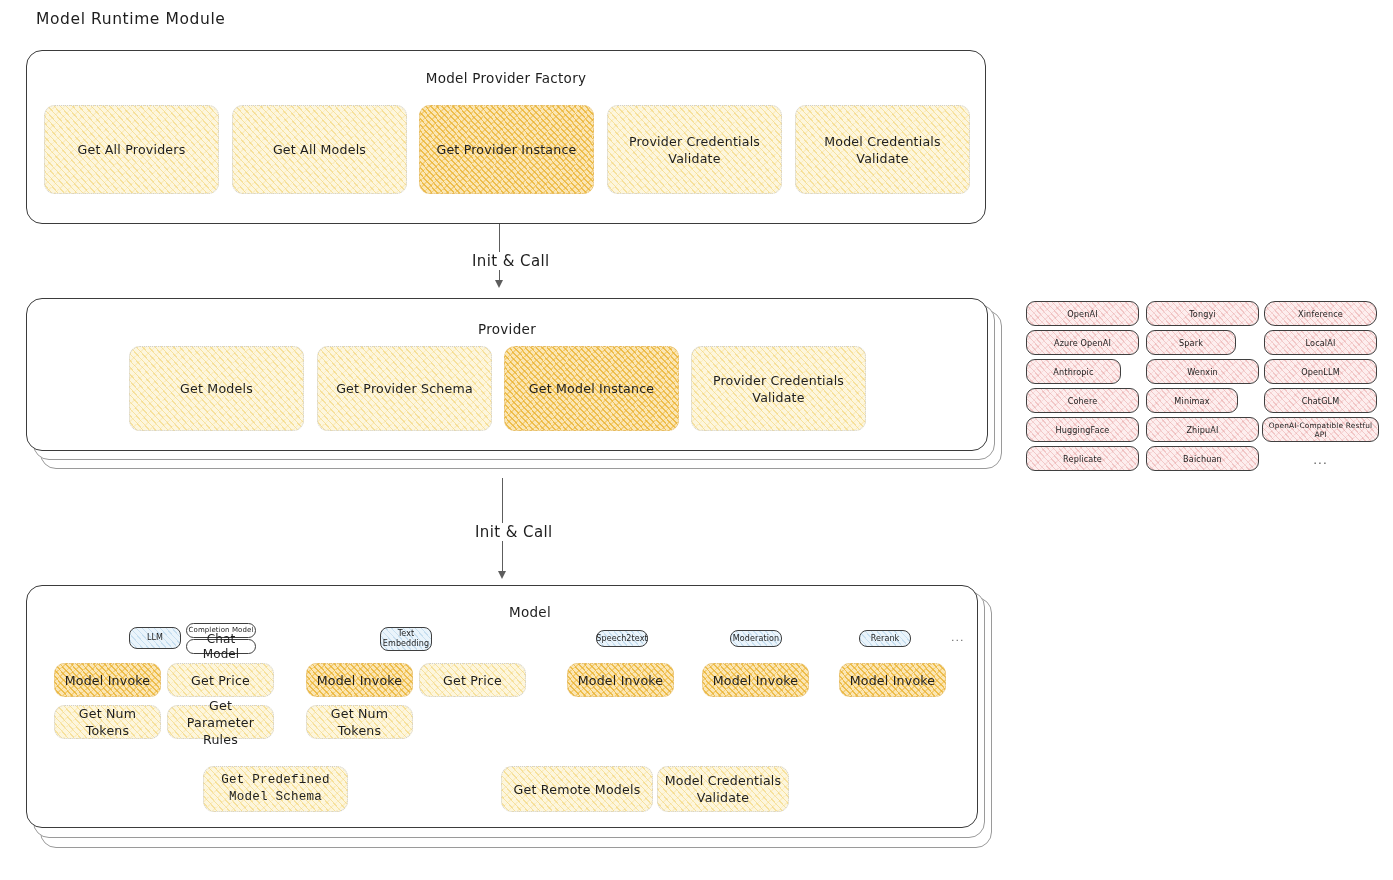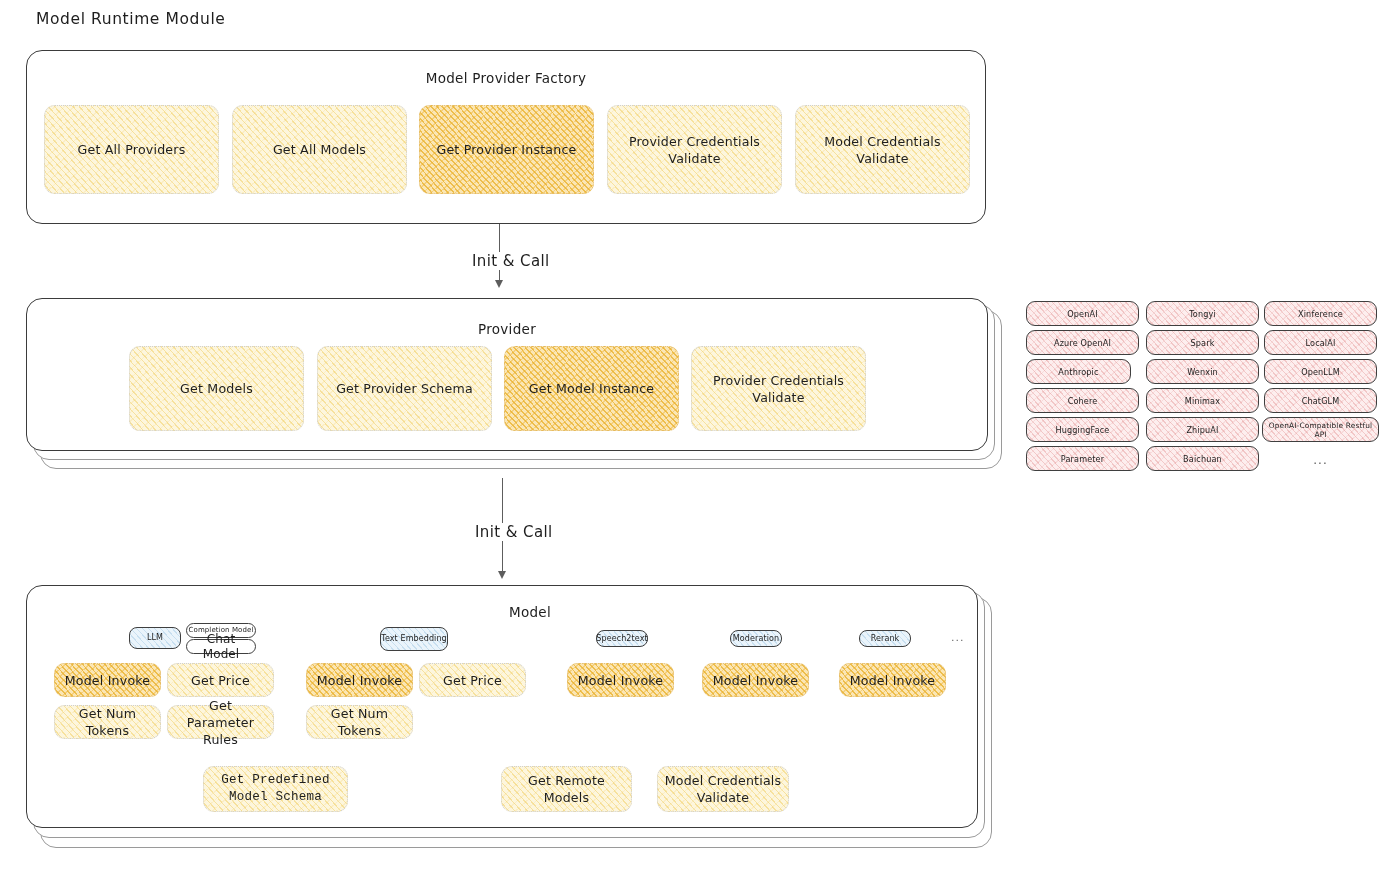--- a/index.html
+++ b/index.html
@@ -183,33 +183,33 @@
   <div class="panel" style="left:26px;top:298px;width:962px;height:153px;"></div>
   <div class="panel-title" style="left:26px;top:321px;width:962px;">Provider</div>
 
   <div class="node light" style="left:129px;top:346px;width:175px;height:85px;">Get Models</div>
   <div class="node light" style="left:317px;top:346px;width:175px;height:85px;">Get Provider Schema</div>
   <div class="node strong" style="left:504px;top:346px;width:175px;height:85px;">Get Model Instance</div>
   <div class="node light" style="left:691px;top:346px;width:175px;height:85px;">Provider Credentials Validate</div>
 
   <div class="pill" style="left:1026px;top:301px;width:113px;height:25px;">OpenAI</div>
   <div class="pill" style="left:1026px;top:330px;width:113px;height:25px;">Azure OpenAI</div>
-  <div class="pill" style="left:1026px;top:359px;width:105px;height:25px;">Anthropic</div>
+  <div class="pill" style="left:1026px;top:359px;width:95px;height:25px;">Anthropic</div>
   <div class="pill" style="left:1026px;top:388px;width:113px;height:25px;">Cohere</div>
   <div class="pill" style="left:1026px;top:417px;width:113px;height:25px;">HuggingFace</div>
-  <div class="pill" style="left:1026px;top:446px;width:113px;height:25px;">Parameter</div>
+  <div class="pill" style="left:1026px;top:446px;width:113px;height:25px;">Replicate</div>
 
   <div class="pill" style="left:1146px;top:301px;width:113px;height:25px;">Tongyi</div>
-  <div class="pill" style="left:1146px;top:330px;width:113px;height:25px;">Spark</div>
+  <div class="pill" style="left:1146px;top:330px;width:90px;height:25px;">Spark</div>
   <div class="pill" style="left:1146px;top:359px;width:113px;height:25px;">Wenxin</div>
-  <div class="pill" style="left:1146px;top:388px;width:113px;height:25px;">Minimax</div>
+  <div class="pill" style="left:1146px;top:388px;width:92px;height:25px;">Minimax</div>
   <div class="pill" style="left:1146px;top:417px;width:113px;height:25px;">ZhipuAI</div>
   <div class="pill" style="left:1146px;top:446px;width:113px;height:25px;">Baichuan</div>
 
-  <div class="pill" style="left:1264px;top:301px;width:113px;height:25px;">Xinference</div>
+  <div class="pill" style="left:1264px;top:301px;width:113px;height:25px;border-radius:11px;">Xinference</div>
   <div class="pill" style="left:1264px;top:330px;width:113px;height:25px;">LocalAI</div>
   <div class="pill" style="left:1264px;top:359px;width:113px;height:25px;">OpenLLM</div>
   <div class="pill" style="left:1264px;top:388px;width:113px;height:25px;">ChatGLM</div>
   <div class="pill" style="left:1262px;top:417px;width:117px;height:25px;font-size:7.4px;">OpenAI-Compatible Restful API</div>
   <div class="pill ellipsis" style="left:1264px;top:450px;width:113px;height:20px;">...</div>
 
   <div class="arrow-line" style="left:502px;top:478px;height:96px;"></div>
   <div class="arrow-head" style="left:498px;top:571px;"></div>
   <div class="arrow-label" style="left:471px;top:523px;">Init &amp; Call</div>
 
@@ -220,34 +220,34 @@
 
   <div class="badge" style="left:129px;top:627px;width:52px;height:22px;">LLM</div>
   <div class="badge plain" style="left:186px;top:623px;width:70px;height:15px;font-size:7px;">Completion Model</div>
   <div class="badge plain" style="left:186px;top:639px;width:70px;height:15px;font-size:12px;">Chat Model</div>
 
   <div class="node strong" style="left:54px;top:663px;width:107px;height:34px;">Model Invoke</div>
   <div class="node light" style="left:167px;top:663px;width:107px;height:34px;">Get Price</div>
   <div class="node light" style="left:54px;top:705px;width:107px;height:34px;">Get Num Tokens</div>
   <div class="node light" style="left:167px;top:705px;width:107px;height:34px;">Get Parameter Rules</div>
 
-  <div class="badge" style="left:380px;top:627px;width:68px;height:24px;">Text Embedding</div>
+  <div class="badge" style="left:380px;top:627px;width:52px;height:24px;">Text Embedding</div>
 
   <div class="node strong" style="left:306px;top:663px;width:107px;height:34px;">Model Invoke</div>
   <div class="node light" style="left:419px;top:663px;width:107px;height:34px;">Get Price</div>
   <div class="node light" style="left:306px;top:705px;width:107px;height:34px;">Get Num Tokens</div>
 
   <div class="badge" style="left:596px;top:630px;width:52px;height:17px;">Speech2text</div>
   <div class="node strong" style="left:567px;top:663px;width:107px;height:34px;">Model Invoke</div>
 
   <div class="badge" style="left:730px;top:630px;width:52px;height:17px;">Moderation</div>
   <div class="node strong" style="left:702px;top:663px;width:107px;height:34px;">Model Invoke</div>
 
   <div class="badge" style="left:859px;top:630px;width:52px;height:17px;">Rerank</div>
   <div class="node strong" style="left:839px;top:663px;width:107px;height:34px;">Model Invoke</div>
 
   <div class="dots" style="left:951px;top:631px;">...</div>
 
   <div class="node light" style="left:203px;top:766px;width:145px;height:46px;font-family:Liberation Mono, monospace;">Get Predefined Model Schema</div>
-  <div class="node light" style="left:501px;top:766px;width:131px;height:46px;">Get Remote Models</div>
+  <div class="node light" style="left:501px;top:766px;width:152px;height:46px;">Get Remote Models</div>
   <div class="node light" style="left:657px;top:766px;width:132px;height:46px;">Model Credentials Validate</div>
 
 </div>
 
 </body></html>

